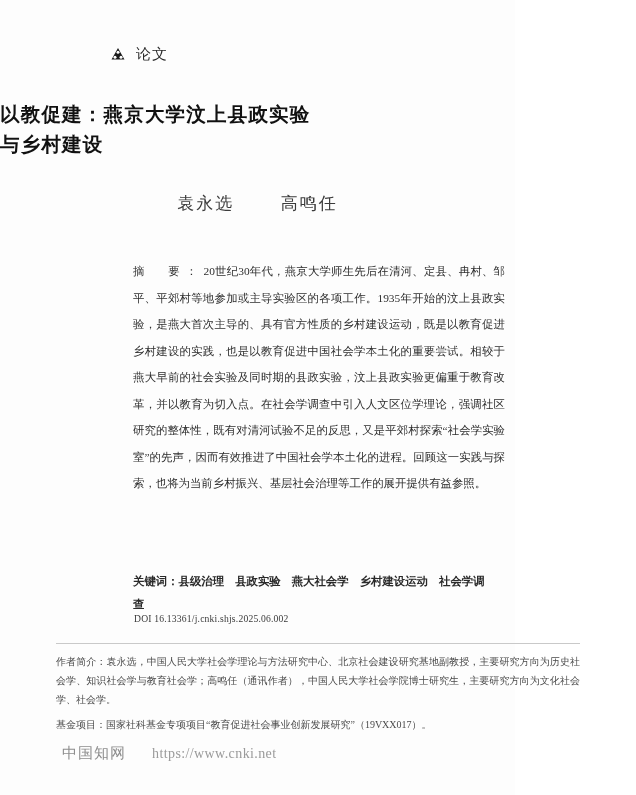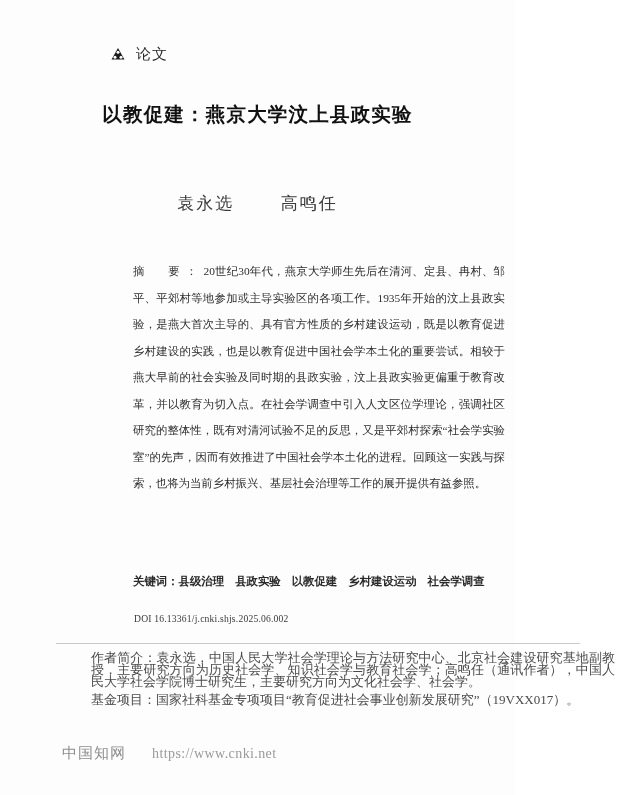--- a/index.html
+++ b/index.html
@@ -47,21 +47,20 @@
     color: #2a2a2a;
     font-weight: 400;
   }
 
   
   .title-block {
     position: absolute;
     left: 0;
     right: 0;
     top: 100px;
-    text-align: center;
   }
   .title-line {
     font-family: "Liberation Serif", serif;
     font-weight: bold;
     font-size: 19.5px;
     letter-spacing: 1.2px;
     color: #111111;
     line-height: 30px;
   }
 
@@ -131,24 +130,23 @@
     height: 1px;
     background: #c9c9c9;
   }
 
   
   .footnotes {
     position: absolute;
     left: 56px;
     top: 652px;
     width: 524px;
-    font-size: 13px;
-    line-height: 12px;
+    font-size: 10px;
+    line-height: 19px;
     color: #4a4a4a;
-    margin-left: 35px;
   }
   .footnote {
     margin-bottom: 6px;
     text-align: justify;
   }
   .footnote:last-child { margin-bottom: 0; }
 
   
   .watermark {
     position: absolute;
@@ -183,34 +181,35 @@
         <circle cx="10" cy="8.2" r="1.5" fill="#ffffff"></circle>
         <circle cx="7.0" cy="13.2" r="1.5" fill="#ffffff"></circle>
         <circle cx="13.0" cy="13.2" r="1.5" fill="#ffffff"></circle>
       </svg>
     </span>
     <span class="header-label">论文</span>
   </div>
 
   <div class="title-block">
     <div class="title-line">以教促建：燕京大学汶上县政实验</div>
+    <div class="title-line">与乡村建设</div>
   </div>
 
   <div class="authors">
     <span class="author-name">袁永选</span>
     <span class="author-gap"></span>
     <span class="author-name">高鸣任</span>
   </div>
 
   <div class="abstract">
     <span class="abstract-label">摘　要：</span><span>20世纪30年代，燕京大学师生先后在清河、定县、冉村、邹平、平郊村等地参加或主导实验区的各项工作。1935年开始的汶上县政实验，是燕大首次主导的、具有官方性质的乡村建设运动，既是以教育促进乡村建设的实践，也是以教育促进中国社会学本土化的重要尝试。相较于燕大早前的社会实验及同时期的县政实验，汶上县政实验更偏重于教育改革，并以教育为切入点。在社会学调查中引入人文区位学理论，强调社区研究的整体性，既有对清河试验不足的反思，又是平郊村探索“社会学实验室”的先声，因而有效推进了中国社会学本土化的进程。回顾这一实践与探索，也将为当前乡村振兴、基层社会治理等工作的展开提供有益参照。</span>
   </div>
 
   <div class="keywords">
-    <span class="kw-label">关键词：</span><span class="kw-item">县级治理</span><span class="kw-item">县政实验</span><span class="kw-item">以教促建</span><span class="kw-item">乡村建设运动</span><span class="kw-item">社会学调查</span>
+    <span class="kw-label">关键词：</span><span class="kw-item">县级治理</span><span class="kw-item">县政实验</span><span class="kw-item">燕大社会学</span><span class="kw-item">乡村建设运动</span><span class="kw-item">社会学调查</span>
   </div>
 
   <div class="doi">DOI 16.13361/j.cnki.shjs.2025.06.002</div>
 
   <div class="divider"></div>
 
   <div class="footnotes">
     <div class="footnote">作者简介：袁永选，中国人民大学社会学理论与方法研究中心、北京社会建设研究基地副教授，主要研究方向为历史社会学、知识社会学与教育社会学；高鸣任（通讯作者），中国人民大学社会学院博士研究生，主要研究方向为文化社会学、社会学。</div>
     <div class="footnote">基金项目：国家社科基金专项项目“教育促进社会事业创新发展研究”（19VXX017）。</div>
   </div>

